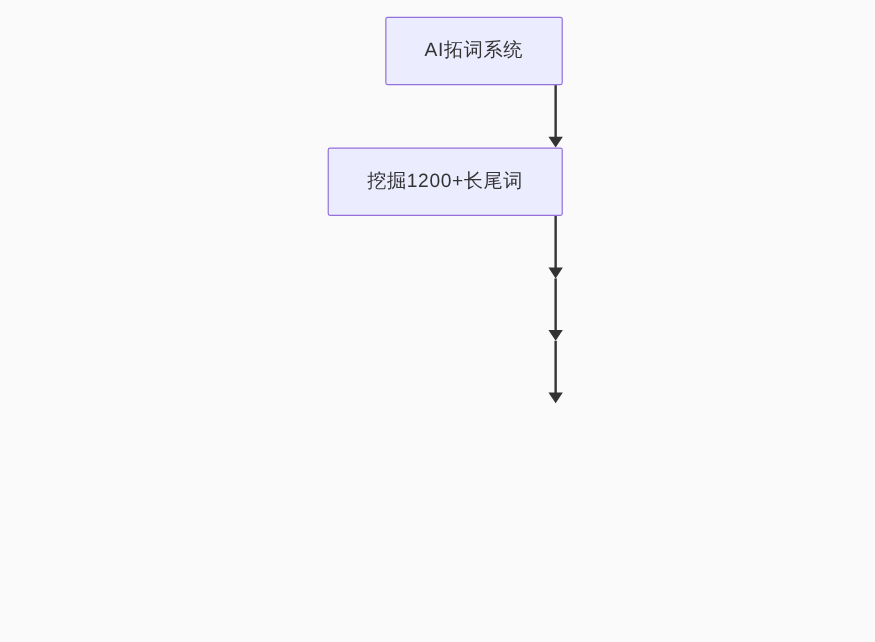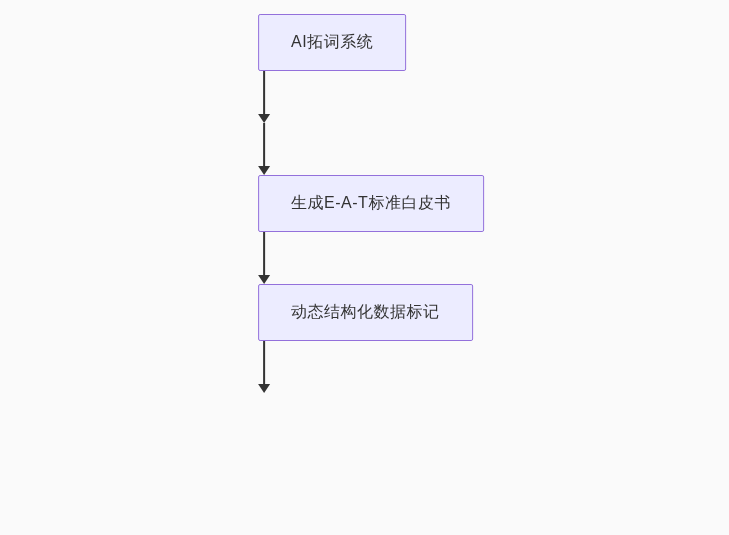--- a/index.html
+++ b/index.html
@@ -14,21 +14,21 @@
     font-family: "Liberation Sans", "DejaVu Sans", sans-serif;
     overflow: hidden;
   }
   .flow {
     position: absolute;
     top: 14px;
     left: 371px;
     transform: translateX(-50%);
     display: flex;
     flex-direction: column;
-    align-items: flex-start;
+    align-items: flex-end;
   }
   .node {
     box-sizing: border-box;
     height: 57px;
     padding: 0 32px;
     display: flex;
     align-items: center;
     justify-content: center;
     background: var(--node-fill, #ECECFF);
     border: 1.5px solid var(--node-border, #9370DB);
@@ -65,32 +65,29 @@
 
 <div class="canvas">
   <div class="flow" id="flow">
       <div class="node">
         <span class="node-label">AI拓词系统</span>
       </div>
       <div class="arrow">
         <div class="arrow-line"></div>
         <div class="arrow-head"></div>
       </div>
-      <div class="arrow">
-        <div class="arrow-line"></div>
-        <div class="arrow-head"></div>
-      </div>
       <div class="node">
-        <span class="node-label">生成E-A-T标准白皮书</span>
+        <span class="node-label">挖掘1200+长尾词</span>
       </div>
       <div class="arrow">
         <div class="arrow-line"></div>
         <div class="arrow-head"></div>
       </div>
-      <div class="node">
-        <span class="node-label">动态结构化数据标记</span>
+      <div class="arrow">
+        <div class="arrow-line"></div>
+        <div class="arrow-head"></div>
       </div>
       <div class="arrow">
         <div class="arrow-line"></div>
         <div class="arrow-head"></div>
       </div>
     </div>
 </div>
 
 </body></html>

